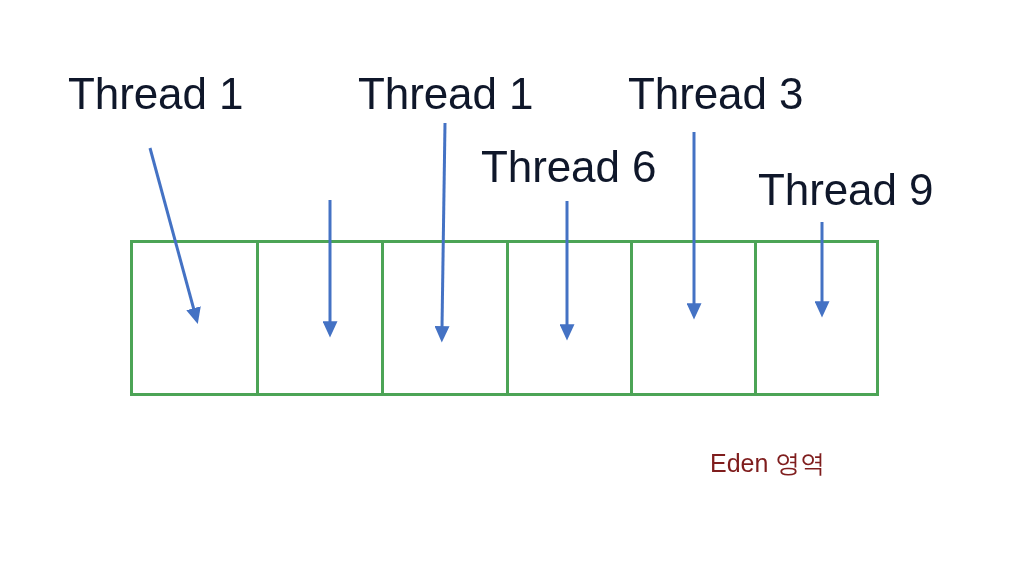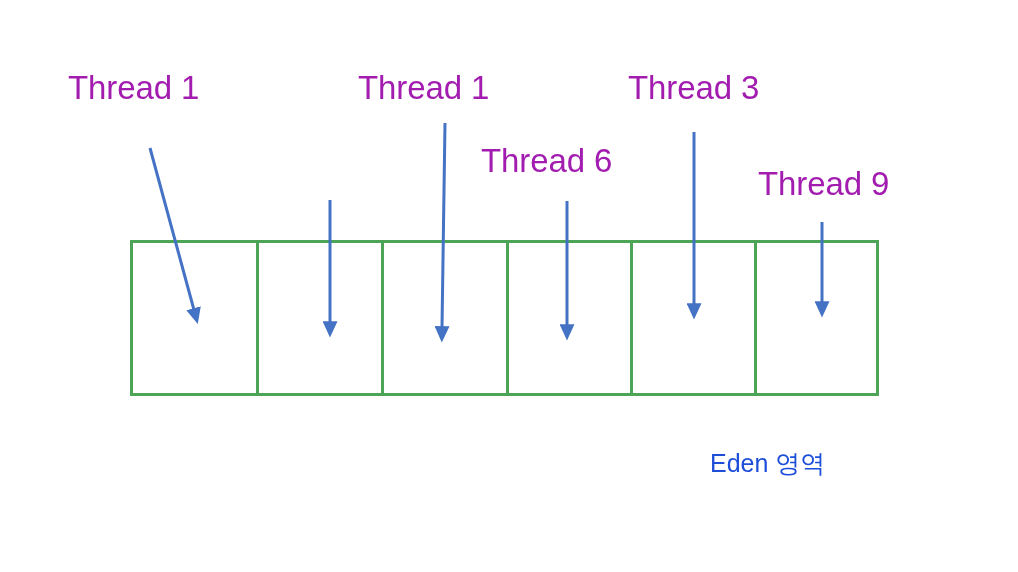--- a/index.html
+++ b/index.html
@@ -13,23 +13,23 @@
   #canvas {
     position: relative;
     width: 1018px;
     height: 572px;
     background: #ffffff;
     overflow: hidden;
   }
   .thread-label {
     position: absolute;
     font-family: "Liberation Sans", sans-serif;
-    font-size: 33px;
+    font-size: 44px;
     font-weight: 400;
-    color: #a21caf;
+    color: #0f172a;
     white-space: nowrap;
     line-height: 1.1;
     letter-spacing: -0.1px;
   }
   #eden-box {
     position: absolute;
     left: 130px;
     top: 240px;
     width: 749px;
     height: 156px;
@@ -52,21 +52,21 @@
     height: 572px;
     pointer-events: none;
   }
   #eden-region-label {
     position: absolute;
     left: 710px;
     top: 447px;
     font-family: "Liberation Sans", sans-serif;
     font-size: 25px;
     font-weight: 400;
-    color: #1d4ed8;
+    color: #7f1d1d;
     white-space: nowrap;
   }
 </style>
 </head>
 <body>
 
 <div id="canvas">
 
   <div id="eden-box"></div>
 

